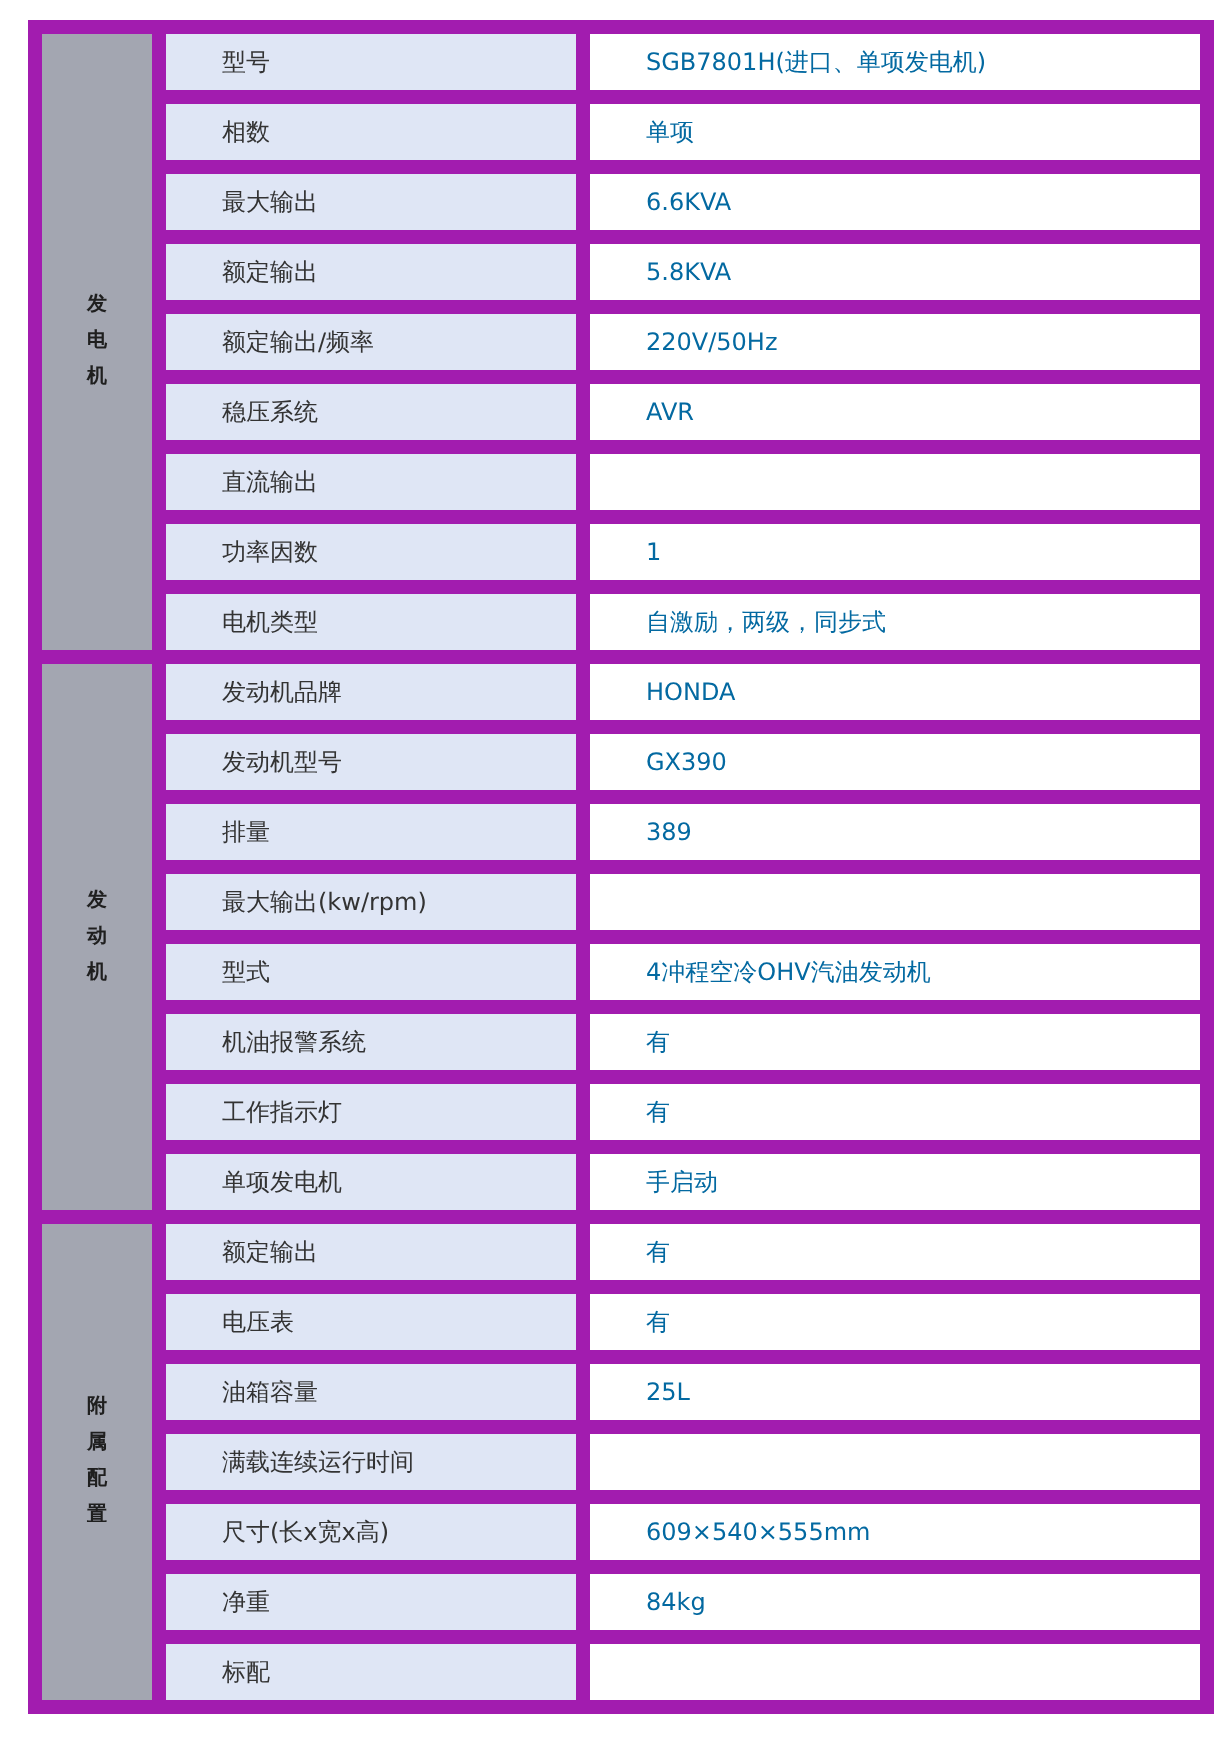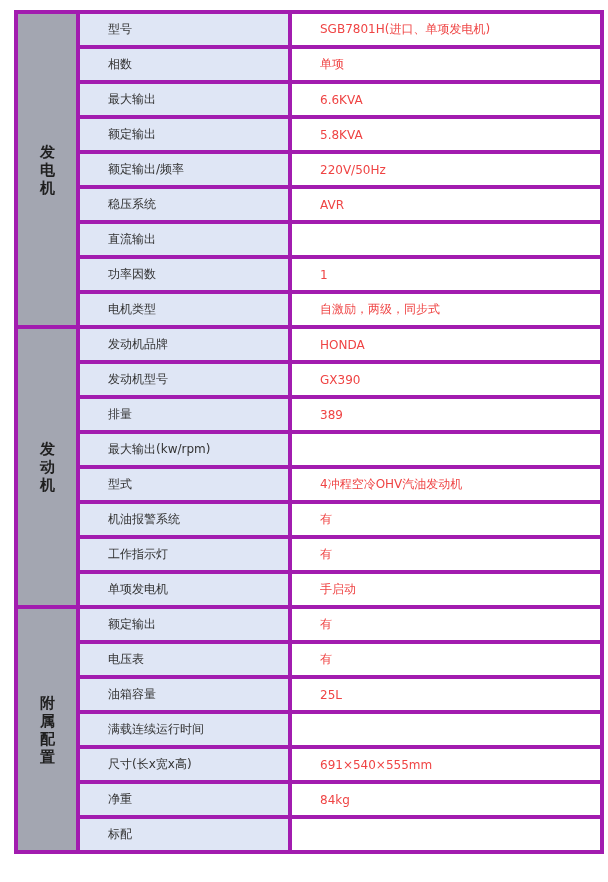--- a/index.html
+++ b/index.html
@@ -18,55 +18,55 @@
     .spec-table {
       position: absolute;
       left: 14px;
       top: 10px;
       width: 586px;
       border-collapse: collapse;
       table-layout: fixed;
       border: 1px solid #7f7f7f;
     }
     .spec-table td {
-      border: 4px solid #a21caf;
+      border: 7px solid #a21caf;
       height: 35px;
       padding: 0;
       box-sizing: border-box;
     }
     .col-group { width: 62px; }
     .col-label { width: 212px; }
     .col-value { width: 312px; }
     .group-cell {
       background: #a3a6b1;
       text-align: center;
       vertical-align: middle;
       font-weight: bold;
       color: #1f1f1f;
-      font-size: 15px;
+      font-size: 10px;
       line-height: 18px;
     }
     .group-cell .vtext {
       display: inline-block;
       width: 14px;
       word-break: break-all;
       white-space: normal;
     }
     .label-cell {
       background: #dfe6f5;
       padding-left: 28px !important;
       vertical-align: middle;
       color: #333333;
       font-size: 12px;
     }
     .value-cell {
       background: #ffffff;
       padding-left: 28px !important;
       vertical-align: middle;
-      color: #ef4444;
+      color: #0369a1;
       font-size: 12px;
     }
   </style>
 </head>
 <body>
 
 <table class="spec-table">
   <colgroup>
     <col class="col-group">
     <col class="col-label">
@@ -158,21 +158,21 @@
     <tr>
       <td class="label-cell">油箱容量</td>
       <td class="value-cell">25L</td>
     </tr>
     <tr>
       <td class="label-cell">满载连续运行时间</td>
       <td class="value-cell"></td>
     </tr>
     <tr>
       <td class="label-cell">尺寸(长x宽x高)</td>
-      <td class="value-cell">691×540×555mm</td>
+      <td class="value-cell">609×540×555mm</td>
     </tr>
     <tr>
       <td class="label-cell">净重</td>
       <td class="value-cell">84kg</td>
     </tr>
     <tr>
       <td class="label-cell">标配</td>
       <td class="value-cell"></td>
     </tr>
   </tbody>

